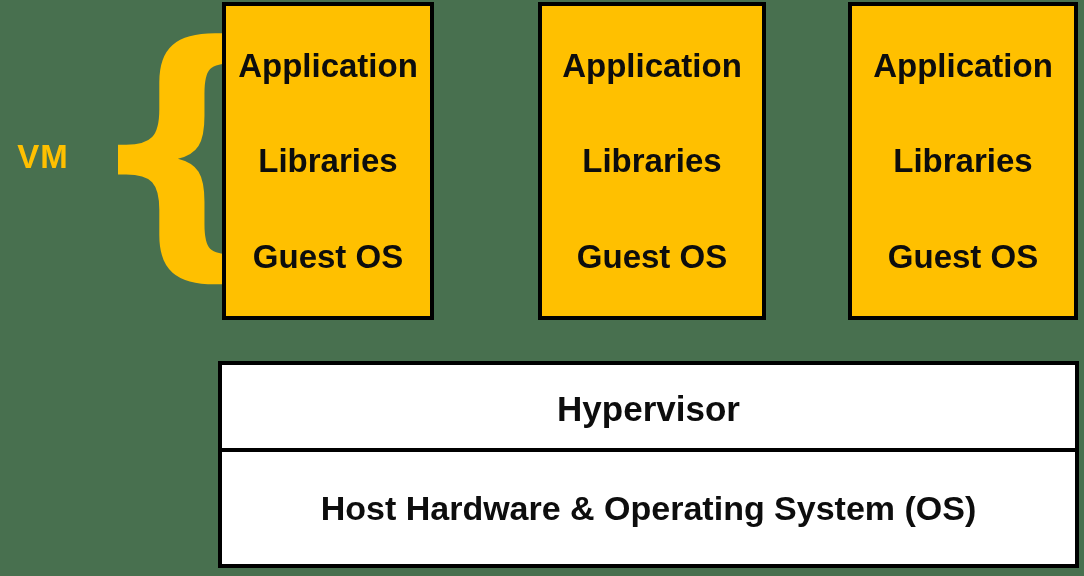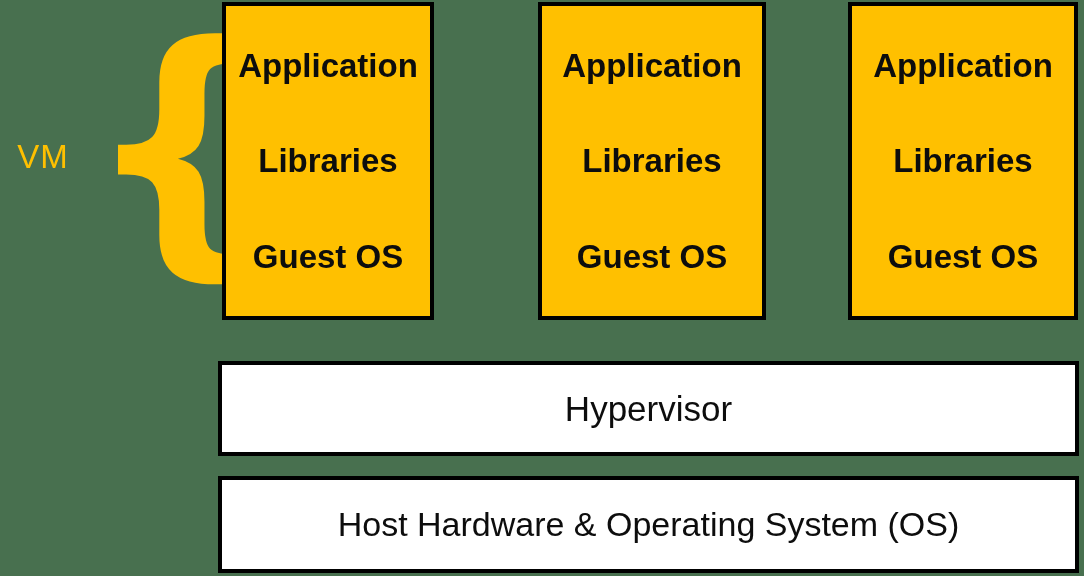--- a/index.html
+++ b/index.html
@@ -17,21 +17,21 @@
     position:relative;
   }
   .canvas{position:absolute;left:0;top:0;width:1084px;height:576px;}
 
   
   .vm-label{
     position:absolute;
     left:8px; top:138px;
     width:70px;
     text-align:center;
-    font-size:33px; font-weight:normal;
+    font-size:33px; font-weight:bold;
     letter-spacing:1px;
     color:var(--gold);
   }
   .brace{
     position:absolute;
     left:84px; top:10px;
     font-family:"DejaVu Sans", sans-serif;
     font-size:272px; line-height:1;
     font-weight:bold;
     color:var(--gold);
@@ -65,23 +65,23 @@
   .stack-box{
     position:absolute;
     left:218px; width:861px;
     background:var(--white);
     border:4px solid var(--border);
     display:flex;
     align-items:center;
     justify-content:center;
   }
   .hypervisor-box{top:361px;height:95px;}
-  .host-box{top:476px;height:97px;}
+  .host-box{top:448px;height:120px;}
   .stack-label{
-    font-weight:normal;
+    font-weight:bold;
     color:var(--text);
     white-space:nowrap;
   }
   .hypervisor-box .stack-label{font-size:35px;}
   .host-box .stack-label{font-size:34px;}
 </style>
 </head>
 <body>
 
 <div class="canvas">

